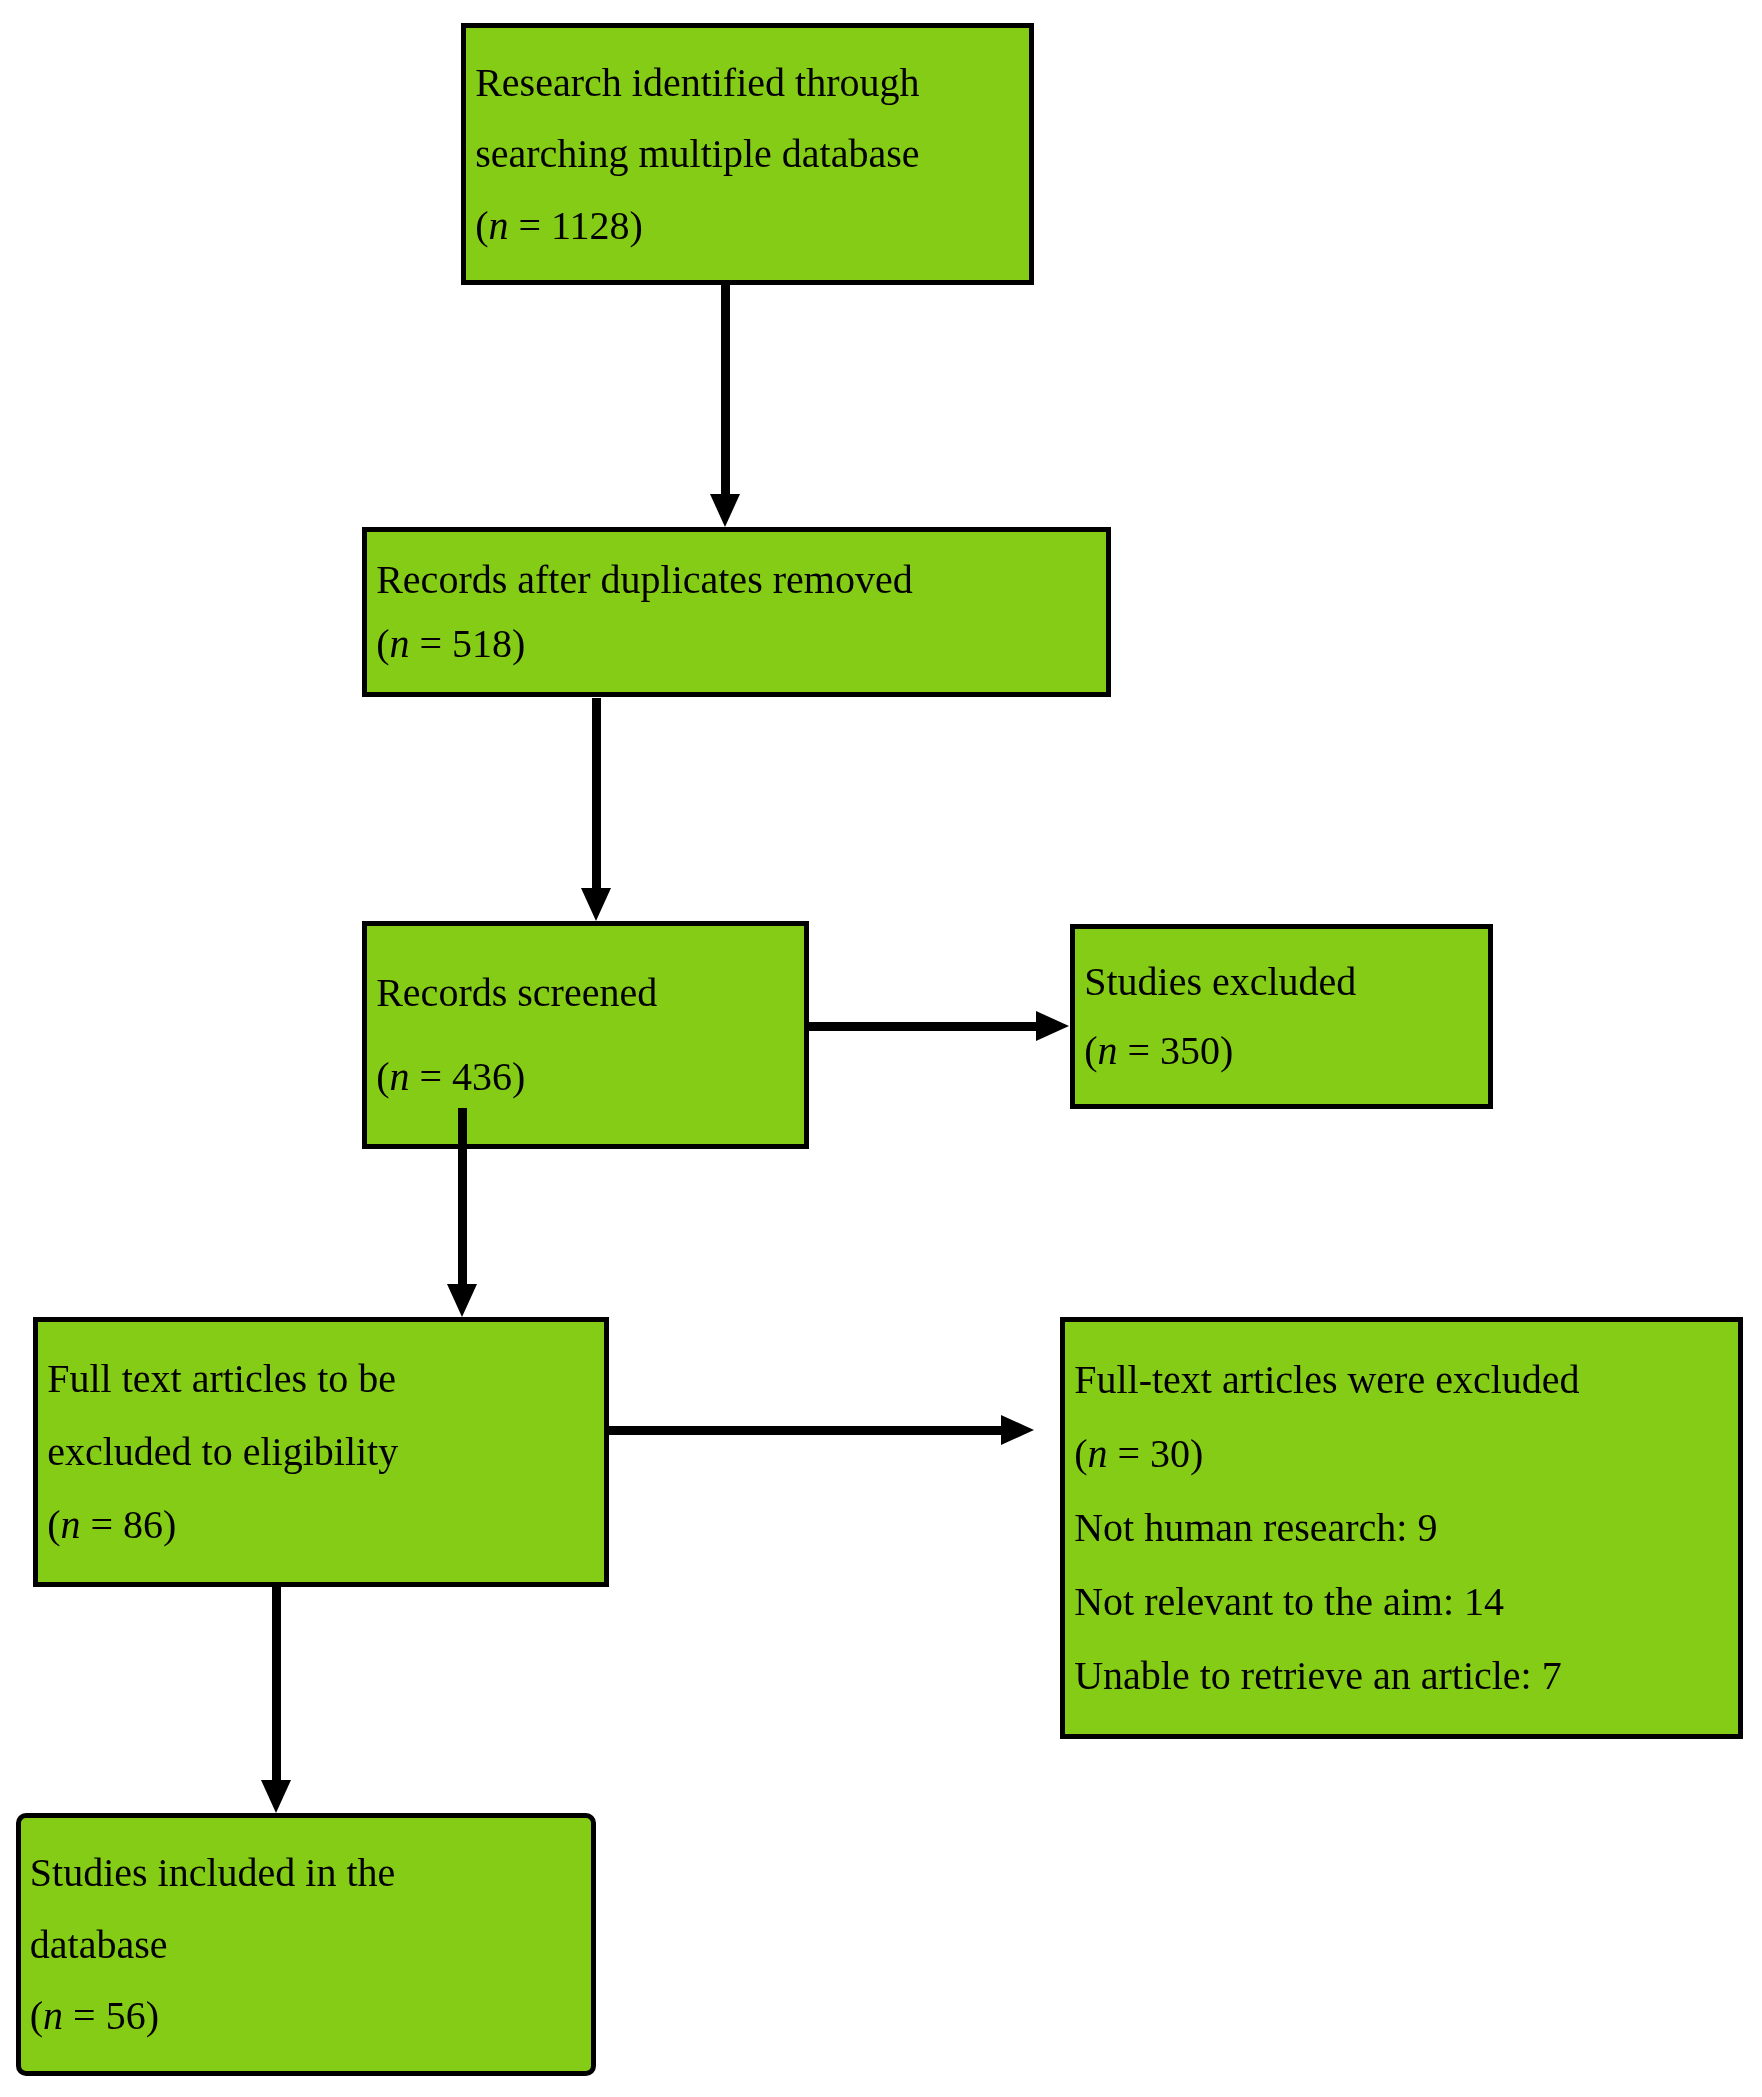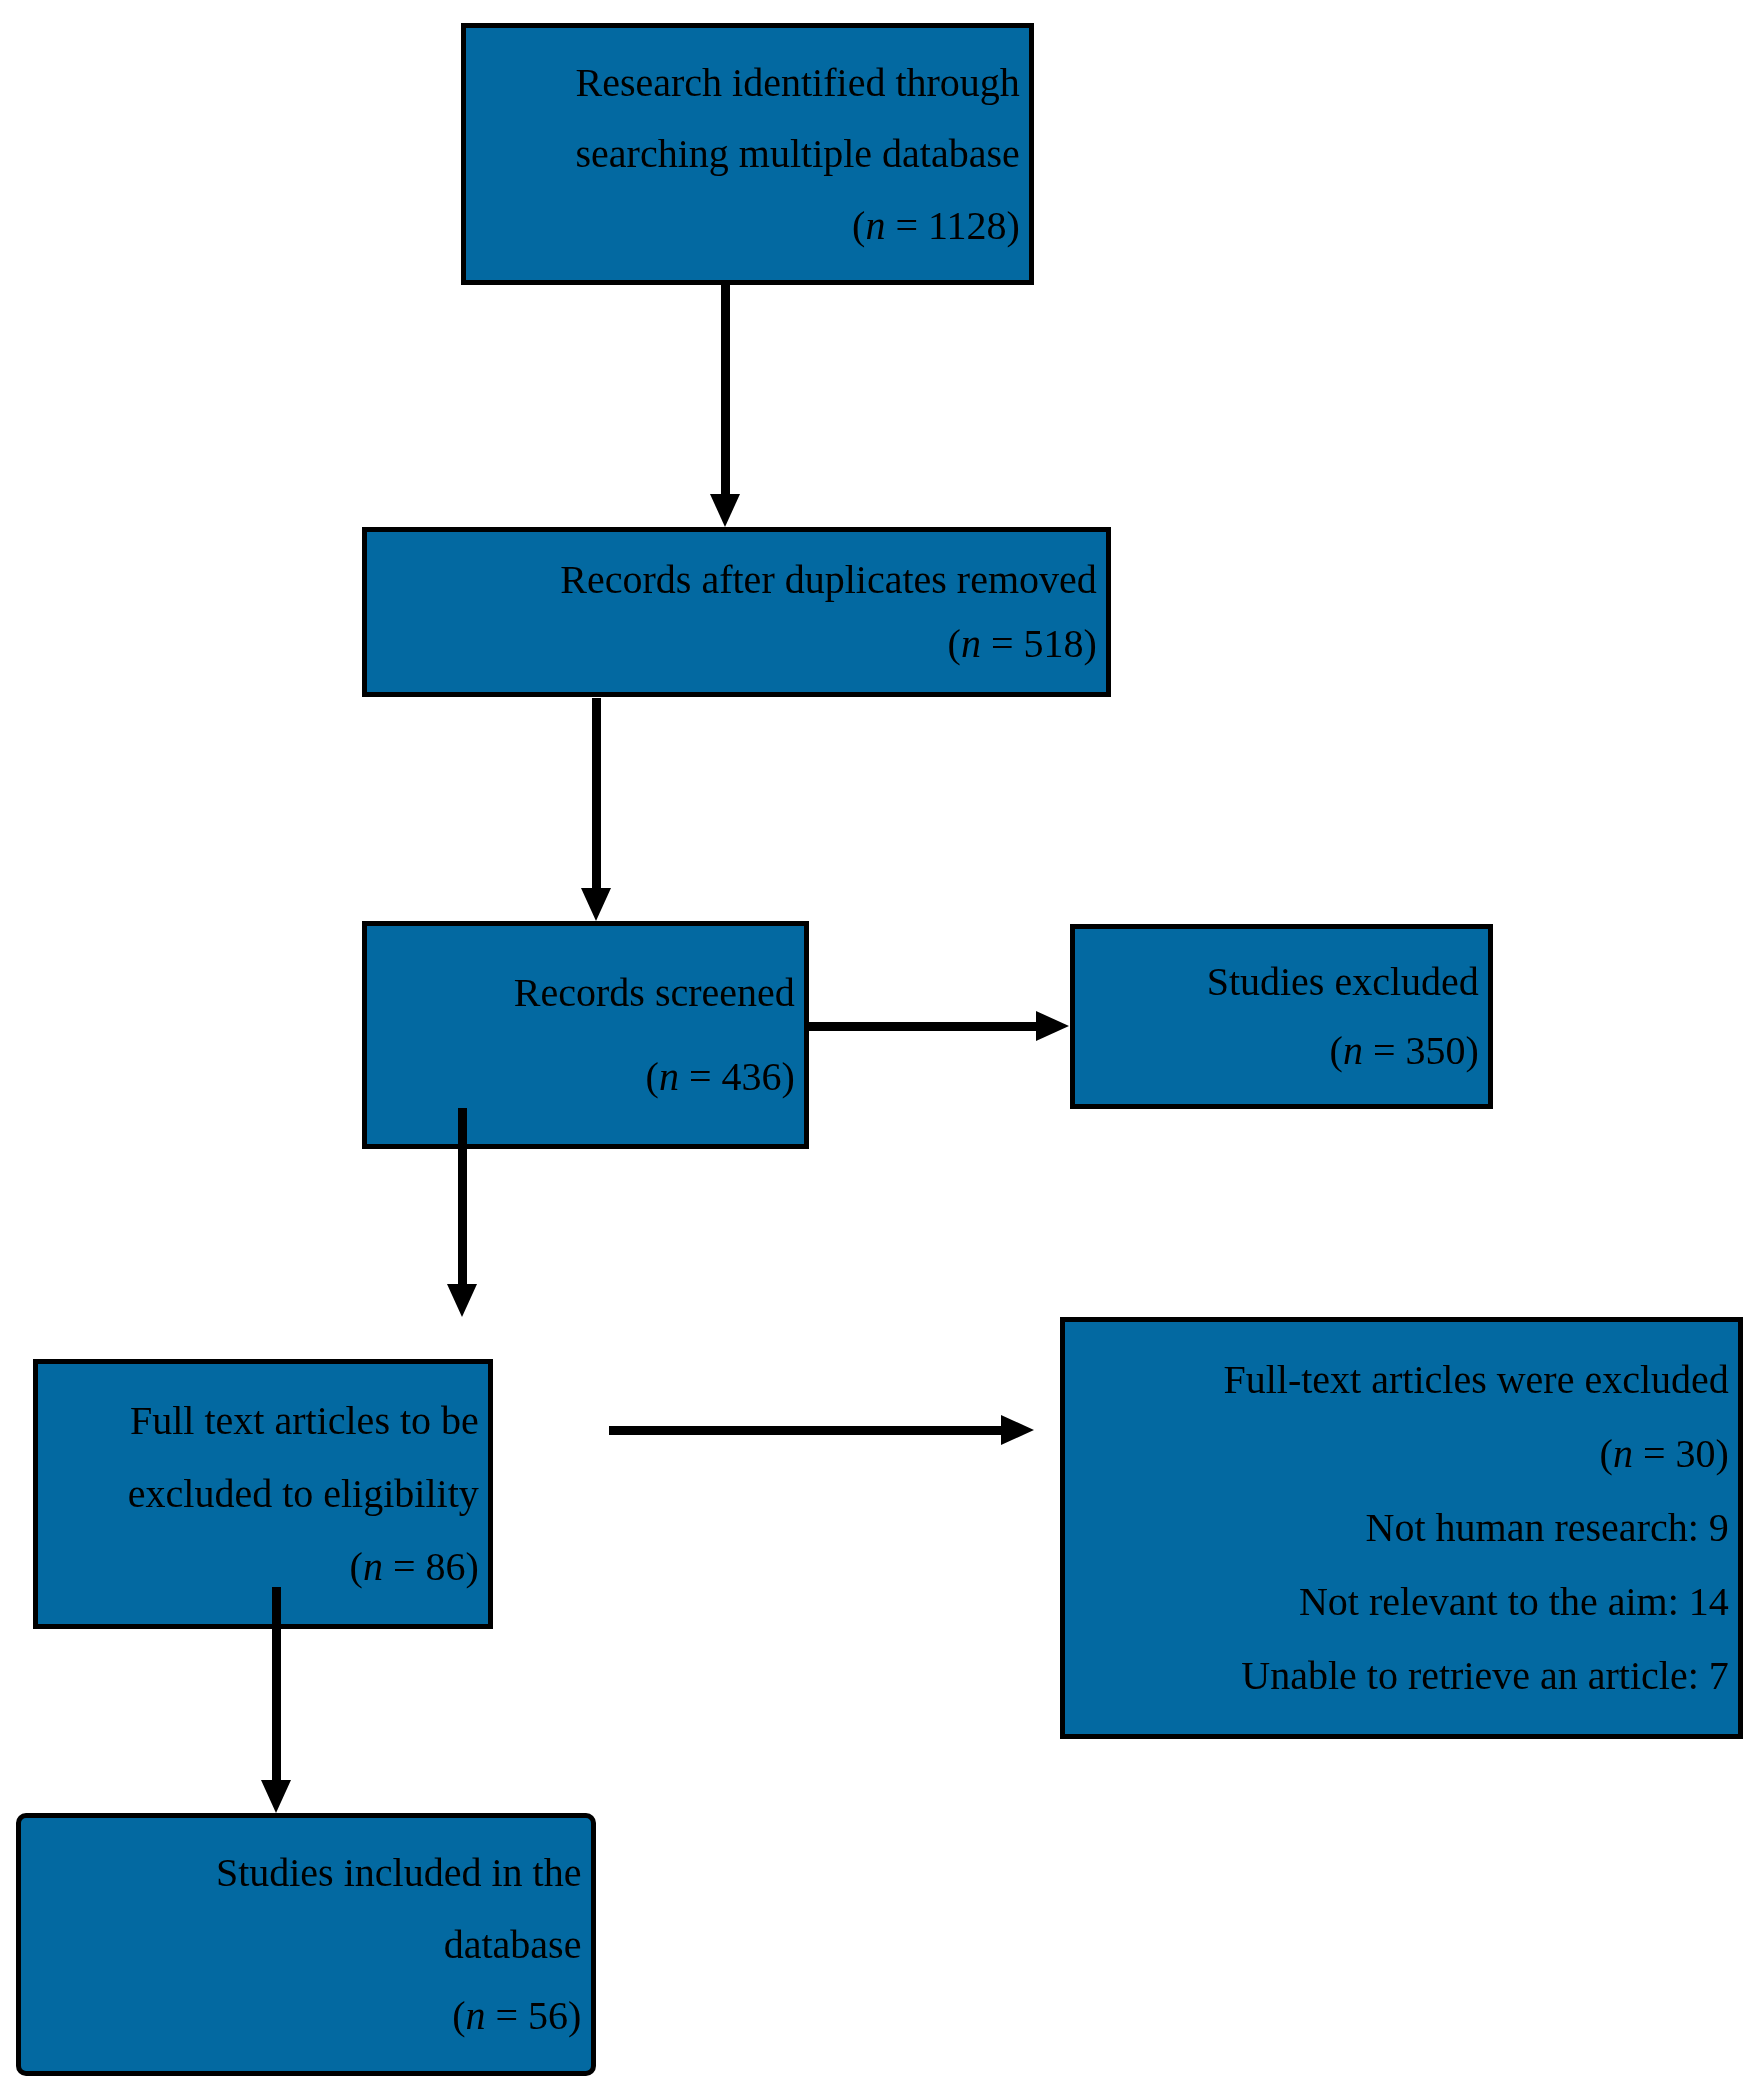--- a/index.html
+++ b/index.html
@@ -11,43 +11,43 @@
     position: relative;
     width: 1762px;
     height: 2097px;
     background: #ffffff;
     font-family: "Liberation Serif", "DejaVu Serif", serif;
     color: #000000;
   }
   .box {
     position: absolute;
     border: 5px solid #000000;
-    background: #0369a1;
+    background: #84cc16;
     box-sizing: border-box;
     display: flex;
     flex-direction: column;
     justify-content: space-evenly;
-    align-items: flex-end;
+    align-items: flex-start;
     text-align: center;
     padding: 4.6px 9.2px;
   }
   .line {
     font-size: 40px;
     line-height: 1.05;
     white-space: nowrap;
   }
   .nline span { white-space: pre; }
   .it { font-style: italic; }
 
   
   #box-identification     { left: 461px; top: 23.4px;   width: 573px; height: 262px; }
   #box-duplicates         { left: 362px;  top: 527px; width: 749px; height: 170px; }
   #box-screened           { left: 362px;  top: 921px; width: 447px;  height: 228px; }
   #box-records-excluded   { left: 1070px; top: 924px; width: 423px;  height: 185px; }
-  #box-eligibility        { left: 33px;   top: 1317px; width: 460px; height: 270px; margin-top: 42px; }
+  #box-eligibility        { left: 33px;   top: 1317px; width: 576px; height: 270px; }
   #box-fulltext-excluded  { left: 1060px; top: 1317px; width: 683px; height: 422px; }
   #box-included           { left: 15.6px;   top: 1813px; width: 580px; height: 263px; border-radius: 10px; }
 
   
   .arrow { position: absolute; }
   .vshaft {
     position: absolute;
     left: 10.5px; top: 0;
     width: 9.2px;
     background: #000000;

